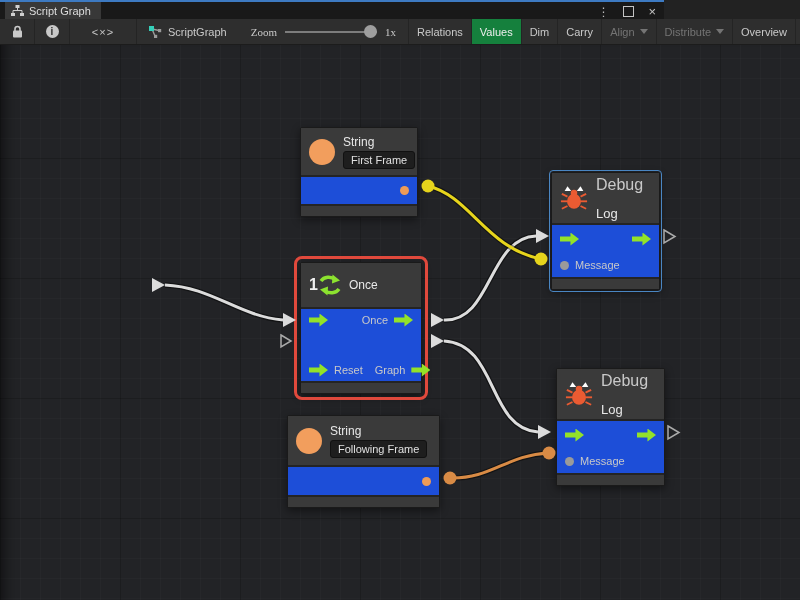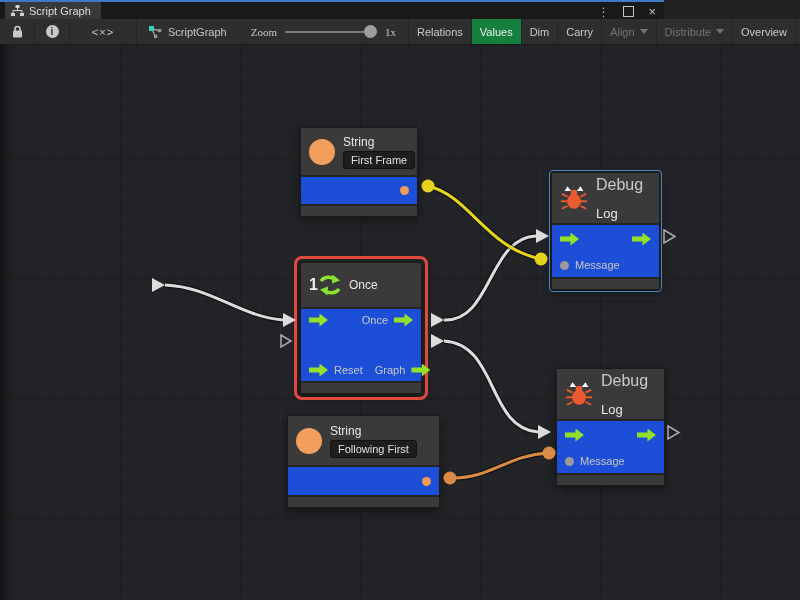--- a/index.html
+++ b/index.html
@@ -228,21 +228,21 @@
       </div>
     </div>
     <div class="n-foot"></div>
   </div>
 
   <div class="node" style="left:287px;top:370px;width:153px;">
     <div class="n-head" style="height:49px;">
       <div class="big-orange"></div>
       <div>
         <div class="n-title">String</div>
-        <div class="str-field" role="textbox">Following First</div>
+        <div class="str-field" role="textbox">Following Frame</div>
       </div>
     </div>
     <div class="n-body">
       <div class="port-row" style="height:28px;">
         <div class="spacer"></div>
         <div class="dot-orange"></div>
       </div>
     </div>
     <div class="n-foot"></div>
   </div>

